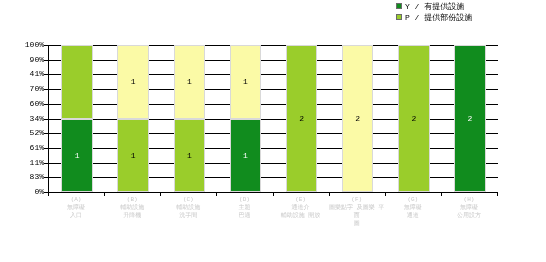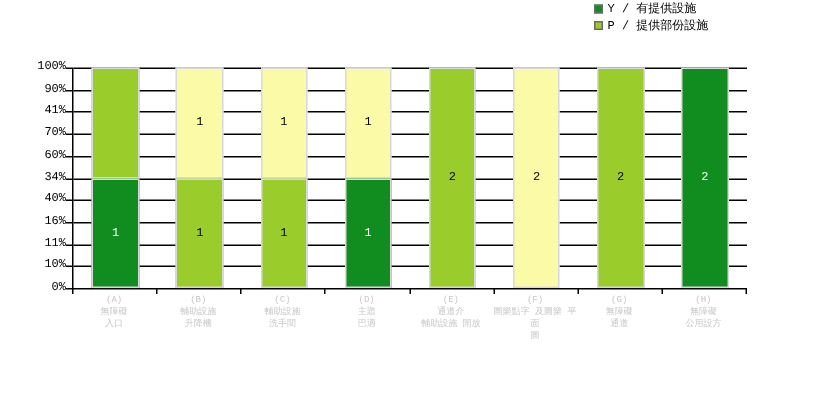--- a/index.html
+++ b/index.html
@@ -137,24 +137,24 @@
     </div>
   </div>
 
   <div class="ylabels">
       <div class="ylabel" style="top: 3px;">100%</div>
       <div class="ylabel" style="top: 17.7px;">90%</div>
       <div class="ylabel" style="top: 32.4px;">41%</div>
       <div class="ylabel" style="top: 47.1px;">70%</div>
       <div class="ylabel" style="top: 61.8px;">60%</div>
       <div class="ylabel" style="top: 76.5px;">34%</div>
-      <div class="ylabel" style="top: 91.2px;">40%</div>
-      <div class="ylabel" style="top: 105.9px;">16%</div>
+      <div class="ylabel" style="top: 91.2px;">52%</div>
+      <div class="ylabel" style="top: 105.9px;">61%</div>
       <div class="ylabel" style="top: 120.6px;">11%</div>
-      <div class="ylabel" style="top: 135.3px;">10%</div>
+      <div class="ylabel" style="top: 135.3px;">83%</div>
       <div class="ylabel" style="top: 150px;">0%</div>
     </div>
   <div id="yticks-layer">
       <div class="ytick" style="top: 45px;"></div>
       <div class="ytick" style="top: 59.7px;"></div>
       <div class="ytick" style="top: 74.4px;"></div>
       <div class="ytick" style="top: 89.1px;"></div>
       <div class="ytick" style="top: 103.8px;"></div>
       <div class="ytick" style="top: 118.5px;"></div>
       <div class="ytick" style="top: 133.2px;"></div>

